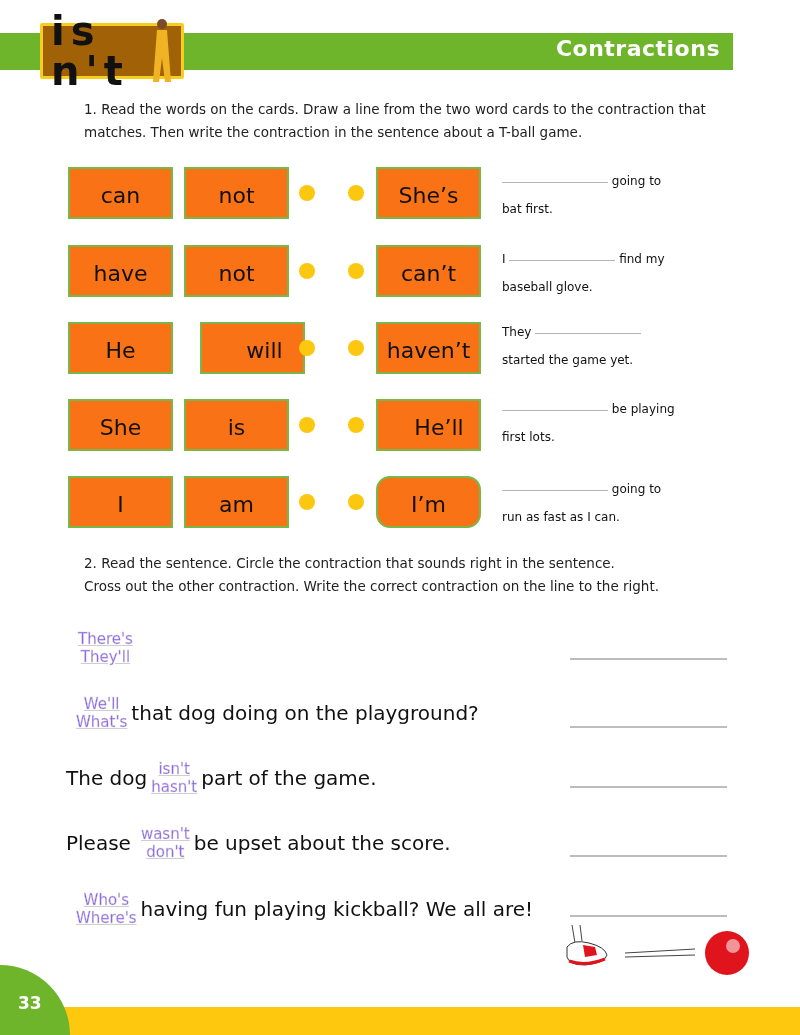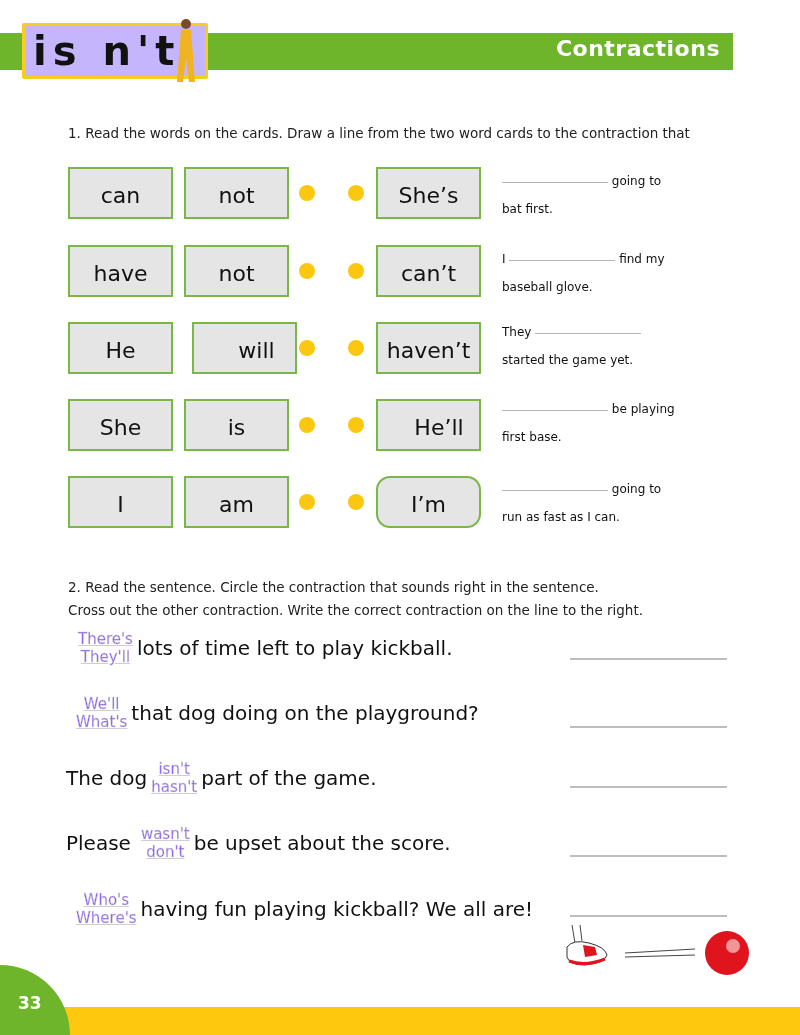--- a/index.html
+++ b/index.html
@@ -2,27 +2,27 @@
 <html><head>
 <meta charset="utf-8">
 <style>
   * { margin: 0; padding: 0; box-sizing: border-box; }
   html, body { width: 800px; height: 1035px; background: #ffffff; overflow: hidden; }
   body { position: relative; font-family: "DejaVu Sans", sans-serif; color: #1a1a1a; }
 
   .header-bar { position: absolute; left: 0; top: 33px; width: 733px; height: 37px; background: #6fb52c; }
   .header-title { position: absolute; right: 80px; top: 36px; color: #ffffff; font-size: 22px; font-weight: bold; letter-spacing: 0.5px; }
 
-  .logo { position: absolute; left: 22px; top: 23px; width: 186px; height: 56px; background: #c4b5fd; border: 3px solid #f7cd1e; border-radius: 2px; display: flex; align-items: center; padding-left: 8px; }
+  .logo { position: absolute; left: 40px; top: 23px; width: 144px; height: 56px; background: #a16207; border: 3px solid #f7cd1e; border-radius: 2px; display: flex; align-items: center; padding-left: 8px; }
   .logo-text { font-size: 40px; font-weight: bold; color: #111; letter-spacing: 6px; line-height: 1; }
   .logo-figure { position: absolute; right: 8px; top: -10px; width: 22px; height: 70px; }
 
-  .instr { position: absolute; left: 68px; font-size: 13.5px; color: #222; line-height: 23px; margin-top: 24px; }
+  .instr { position: absolute; left: 84px; font-size: 13.5px; color: #222; line-height: 23px; }
 
-  .card { position: absolute; width: 105px; height: 52px; border: 2px solid #7ab648; background: #e5e5e5; display: flex; align-items: center; justify-content: center; font-size: 22px; color: #111; padding-top: 4px; }
+  .card { position: absolute; width: 105px; height: 52px; border: 2px solid #7ab648; background: #f97316; display: flex; align-items: center; justify-content: center; font-size: 22px; color: #111; padding-top: 4px; }
   .dot { position: absolute; width: 16px; height: 16px; border-radius: 50%; background: #fbc70f; }
 
   .sent { position: absolute; left: 502px; font-size: 12px; line-height: 28px; color: #111; white-space: nowrap; }
   .blank { display: inline-block; width: 106px; border-bottom: 1.5px solid #b5b5b5; vertical-align: baseline; margin-bottom: 2px; }
 
   .p2-row { position: absolute; left: 66px; height: 50px; display: flex; align-items: center; font-size: 20px; color: #111; white-space: nowrap; }
   .choice { display: inline-flex; flex-direction: column; align-items: center; font-size: 15px; line-height: 18px; color: #cfcfcf; margin: 0 4px; }
   .choice span { -webkit-text-stroke: 0.4px #cfcfcf; color: #8b5cf6; text-decoration: underline; }
   .answer-line { position: absolute; left: 570px; width: 157px; height: 2px; background: #bdbdbd; }
 
@@ -41,20 +41,21 @@
 <div class="logo">
   <span class="logo-text">is n't</span>
   <svg class="logo-figure" viewBox="0 0 22 70">
     <circle cx="11" cy="8" r="5" fill="#7a4a2a"></circle>
     <path d="M6 14 L16 14 L18 40 L20 66 L14 66 L11 42 L8 66 L2 66 L4 40 Z" fill="#f0b323"></path>
   </svg>
 </div>
 
 <div class="instr" style="top:98px;">
   <div>1. Read the words on the cards. Draw a line from the two word cards to the contraction that</div>
+  <div>matches. Then write the contraction in the sentence about a T-ball game.</div>
 </div>
 
 <div class="card" style="left:68px; top:167px;">can</div>
 <div class="card" style="left:184px; top:167px;">not</div>
 <div class="dot" style="left:299px; top:185px;"></div>
 <div class="dot" style="left:348px; top:185px;"></div>
 <div class="card" style="left:376px; top:167px;">She’s</div>
 <div class="sent" style="top:167px;">
   <div><span class="blank"></span> <span>going to</span></div>
   <div>bat first.</div>
@@ -64,37 +65,37 @@
 <div class="card" style="left:184px; top:245px;">not</div>
 <div class="dot" style="left:299px; top:263px;"></div>
 <div class="dot" style="left:348px; top:263px;"></div>
 <div class="card" style="left:376px; top:245px;">can’t</div>
 <div class="sent" style="top:245px;">
   <div><span>I</span> <span class="blank"></span> <span>find my</span></div>
   <div>baseball glove.</div>
 </div>
 
 <div class="card" style="left:68px; top:322px;">He</div>
-<div class="card" style="left:192px; top:322px;padding-left:24px;">will</div>
+<div class="card" style="left:200px; top:322px;padding-left:24px;">will</div>
 <div class="dot" style="left:299px; top:340px;"></div>
 <div class="dot" style="left:348px; top:340px;"></div>
 <div class="card" style="left:376px; top:322px;text-align:right;">haven’t</div>
 <div class="sent" style="top:318px;">
   <div><span>They</span> <span class="blank"></span></div>
   <div>started the game yet.</div>
 </div>
 
 <div class="card" style="left:68px; top:399px;">She</div>
 <div class="card" style="left:184px; top:399px;">is</div>
 <div class="dot" style="left:299px; top:417px;"></div>
 <div class="dot" style="left:348px; top:417px;"></div>
 <div class="card" style="left:376px; top:399px;padding-left:21px;">He’ll</div>
 <div class="sent" style="top:395px;">
   <div><span class="blank"></span> <span>be playing</span></div>
-  <div>first base.</div>
+  <div>first lots.</div>
 </div>
 
 <div class="card" style="left:68px; top:476px;">I</div>
 <div class="card" style="left:184px; top:476px;">am</div>
 <div class="dot" style="left:299px; top:494px;"></div>
 <div class="dot" style="left:348px; top:494px;"></div>
 <div class="card" style="left:376px; top:476px;border-radius:14px;">I’m</div>
 <div class="sent" style="top:475px;">
   <div><span class="blank"></span> <span>going to</span></div>
   <div>run as fast as I can.</div>
@@ -103,21 +104,20 @@
 <div class="instr" style="top:552px;">
   <div>2. Read the sentence. Circle the contraction that sounds right in the sentence.</div>
   <div>Cross out the other contraction. Write the correct contraction on the line to the right.</div>
 </div>
 
 <div class="p2-row" style="top:623px; left:74px;">
   <span class="choice">
     <span>There's</span>
     <span>They'll</span>
   </span>
-  <span>lots of time left to play kickball.</span>
 </div>
 <div class="answer-line" style="top:658px;"></div>
 
 <div class="p2-row" style="top:688px; left:72px;">
   <span class="choice">
     <span>We'll</span>
     <span>What's</span>
   </span>
   <span>that dog doing on the playground?</span>
 </div>

